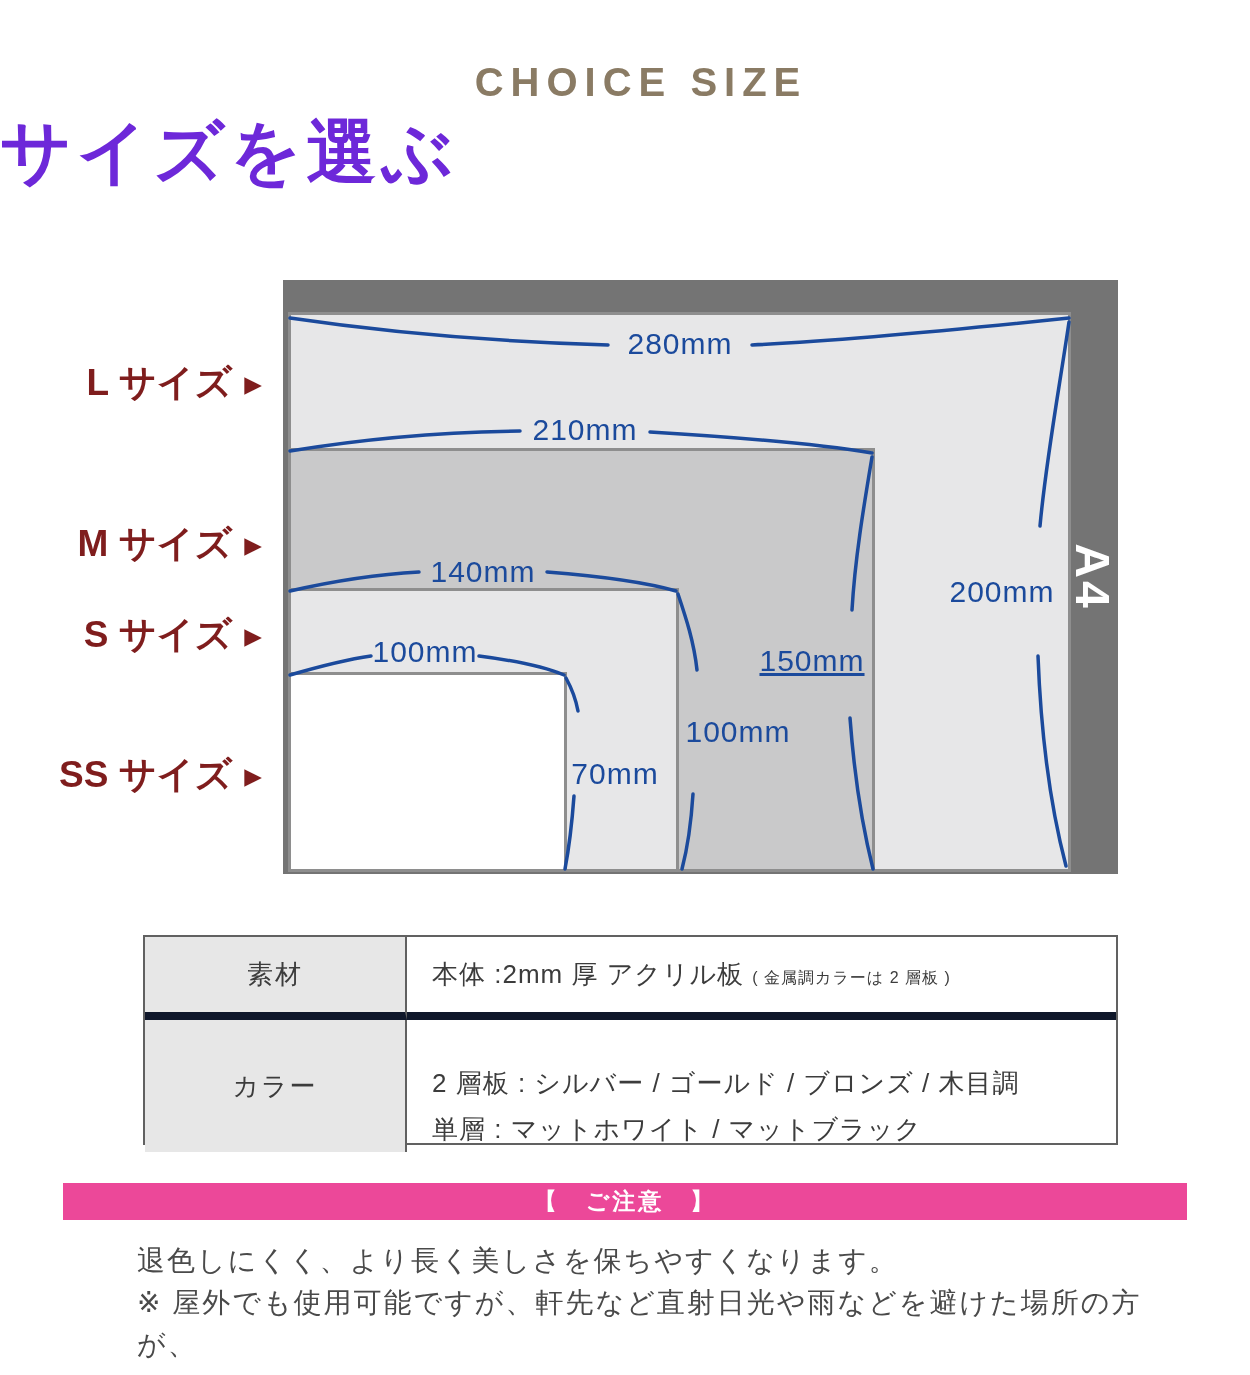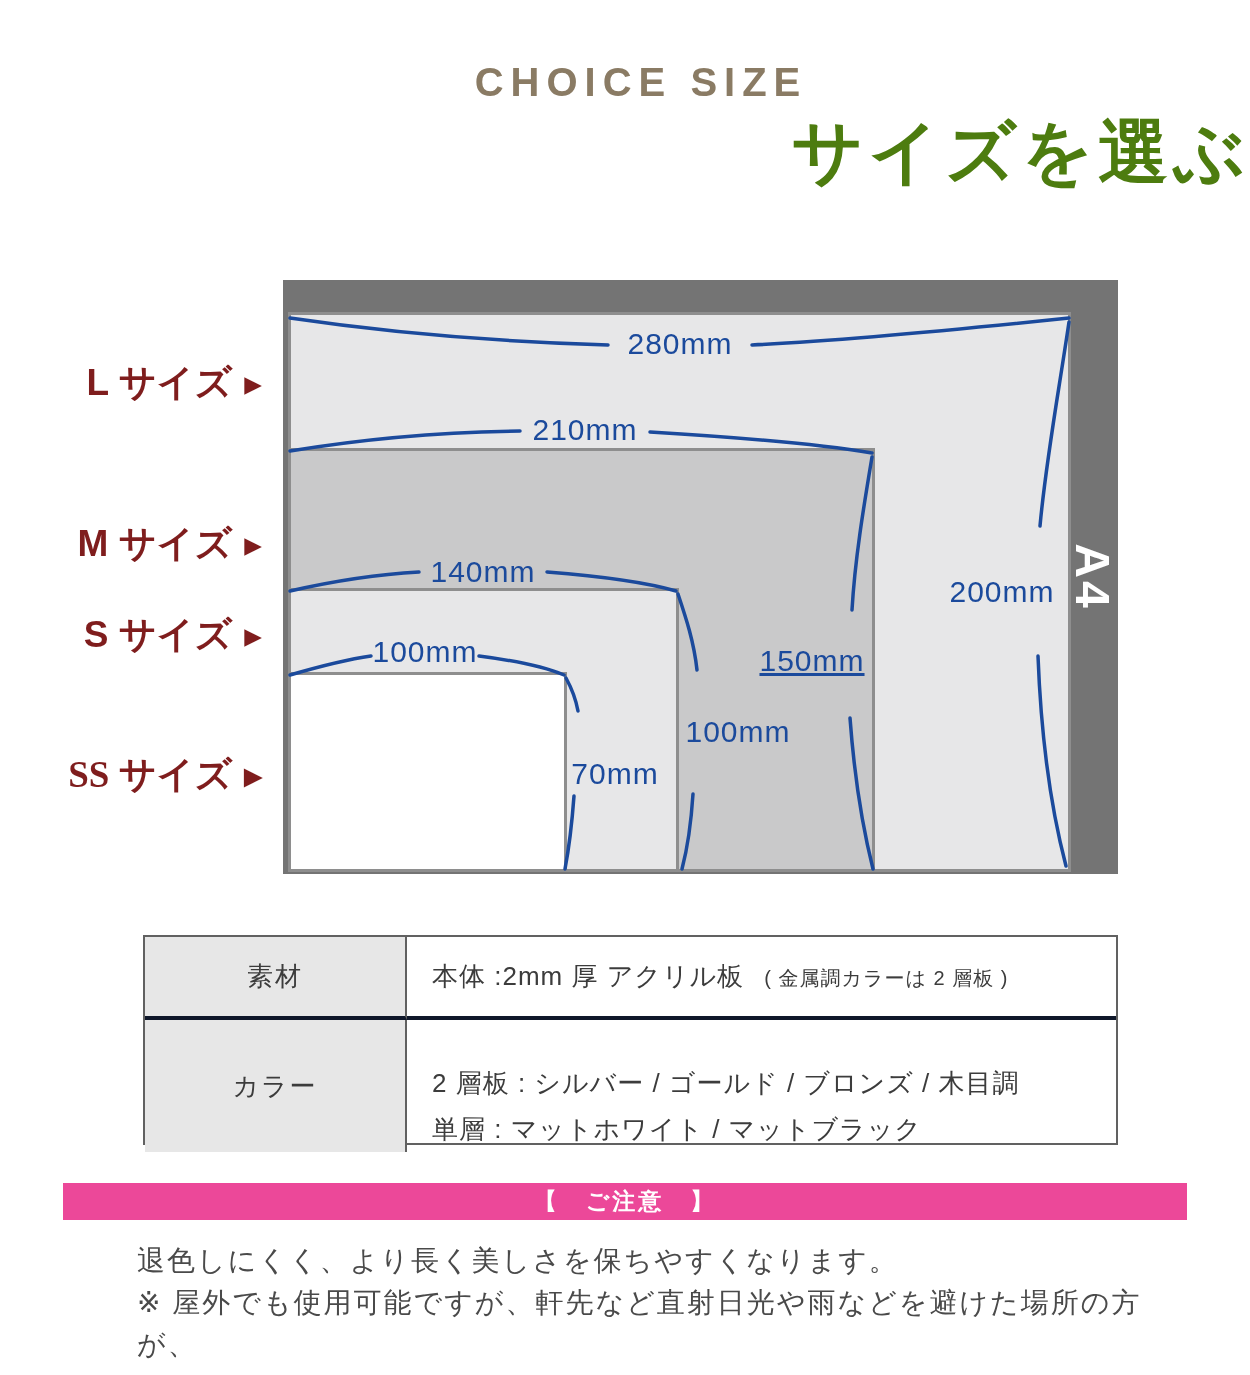--- a/index.html
+++ b/index.html
@@ -15,24 +15,24 @@
   
   .title-en{
     left:16px;top:60px;width:1250px;
     text-align:center;
     font-size:40px;font-weight:bold;
     letter-spacing:7px;
     color:#8a7b64;
   }
   .title-ja{
     left:0;top:106px;width:1250px;
-    text-align:right;
+    text-align:left;
     font-size:70px;font-weight:bold;
     letter-spacing:5px;
-    color:#4d7c0f;
+    color:#6d28d9;
   }
 
   
   .diagram{
     left:283px;top:280px;width:835px;height:594px;border-radius:17px;
   }
   .a4-frame{
     left:0;top:0;width:835px;height:594px;
     background:#747474;
   }
@@ -72,48 +72,48 @@
     white-space:nowrap;
   }
   .side-label .arrow{
     font-size:23px;
     margin-left:12px;
     vertical-align:3px;
   }
   .side-l {top:358px;}
   .side-m {top:500px;margin-top:19px;}
   .side-s {top:610px;}
-  .side-ss{top:750px;font-family:Liberation Serif, serif;}
+  .side-ss{top:750px;}
 
   
   .spec-table{
     left:143px;top:935px;width:975px;height:210px;
     display:grid;
     grid-template-columns:262px 1fr;
     grid-template-rows:83px 1fr;
     border:2px solid #616161;
     box-sizing:border-box;
     background:#ffffff;
     color:#3c3c3c;
   }
   .th-cell{
     background:#e7e7e7;
     border-right:2px solid #616161;
     display:flex;align-items:center;justify-content:center;
     font-size:26px;
     letter-spacing:2px;
   }
-  .row-divider{border-bottom:4px solid #0f172a;}
+  .row-divider{border-bottom:8px solid #0f172a;}
   .td-cell{
     display:flex;flex-direction:column;justify-content:center;
     padding-left:25px;
     font-size:26px;
     letter-spacing:1px;
   }
-  .td-cell .note{font-size:20px;letter-spacing:1px;margin-left:12px;}
+  .td-cell .note{font-size:16px;letter-spacing:1px;}
   .td-cell.two-lines{justify-content:flex-start;padding-top:40px;line-height:46px;}
 
   
   .caution-banner{
     left:63px;top:1183px;width:1124px;height:37px;
     background:#ec4899;
     color:#ffffff;
     display:flex;align-items:center;justify-content:center;
     font-size:23px;font-weight:bold;
     letter-spacing:3px;

